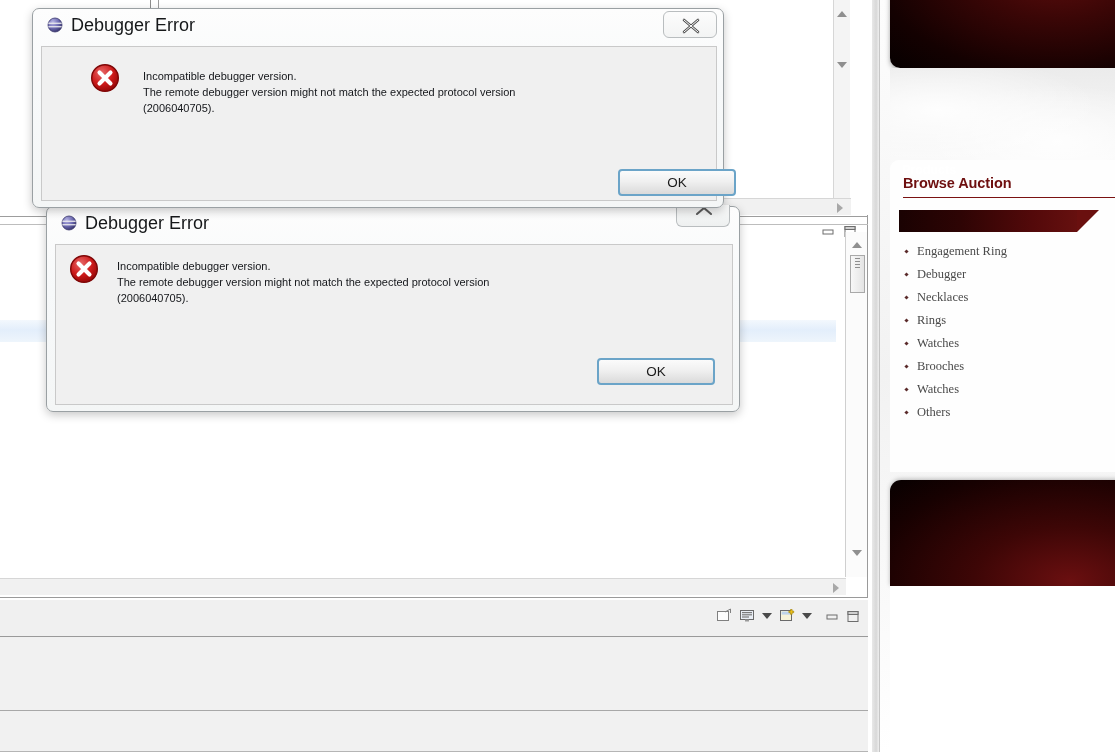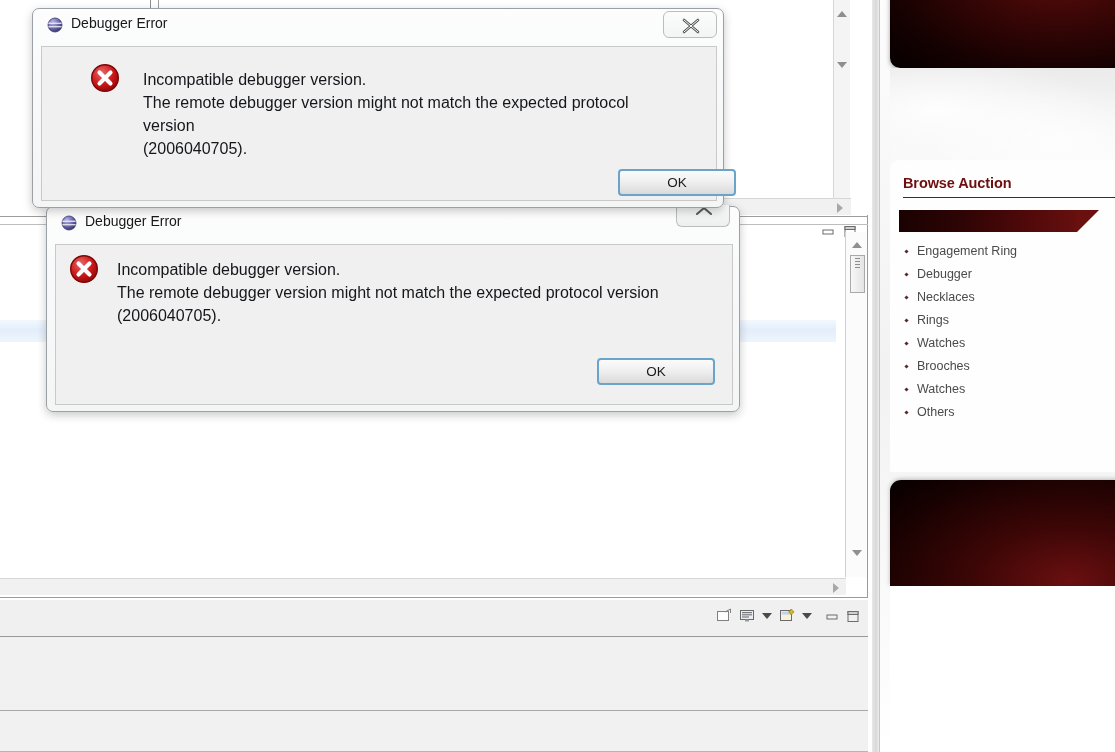--- a/index.html
+++ b/index.html
@@ -302,20 +302,21 @@
   }
 
   .product-list {
     position: absolute;
     left: 11px;
     top: 80px;
     width: 215px;
     list-style: none;
     margin: 0;
     padding: 0;
+    font-family: Liberation Serif, serif;
   }
   .product-list li {
     position: relative;
     height: 23px;
     line-height: 23px;
     padding-left: 16px;
     font-size: 12.5px;
     color: #4a4a4a;
   }
   .product-list li::before {
@@ -366,21 +367,21 @@
   .dlg-icon {
     position: absolute;
     left: 14px;
     top: 8px;
     width: 16px; height: 16px;
   }
   .dlg-title {
     position: absolute;
     left: 38px;
     top: 6px;
-    font-size: 14px;
+    font-size: 18px;
     color: #16181a;
   }
   .dlg-close {
     position: absolute;
     top: 2px;
     width: 54px;
     height: 27px;
     border: 1px solid #b9bdbf;
     border-radius: 6px;
     background: linear-gradient(180deg,#fcfcfc,#f3f4f4);
@@ -393,23 +394,23 @@
     background: #f0f0f0;
     border: 1px solid #c9c9c9;
     box-sizing: border-box;
   }
   .err-icon {
     position: absolute;
     width: 30px; height: 30px;
   }
   .dlg-msg {
     position: absolute;
-    font-size: 16px;
+    font-size: 11px;
     color: #14161a;
-    line-height: 23px;
+    line-height: 16px;
     white-space: pre-line;
   }
   .ok-btn {
     position: absolute;
     width: 118px;
     height: 27px;
     border: 2px solid #6ba4c8;
     border-radius: 4px;
     background: linear-gradient(180deg,#fbfbfb 0%, #f0f0f0 45%, #dadada 100%);
     box-sizing: border-box;

